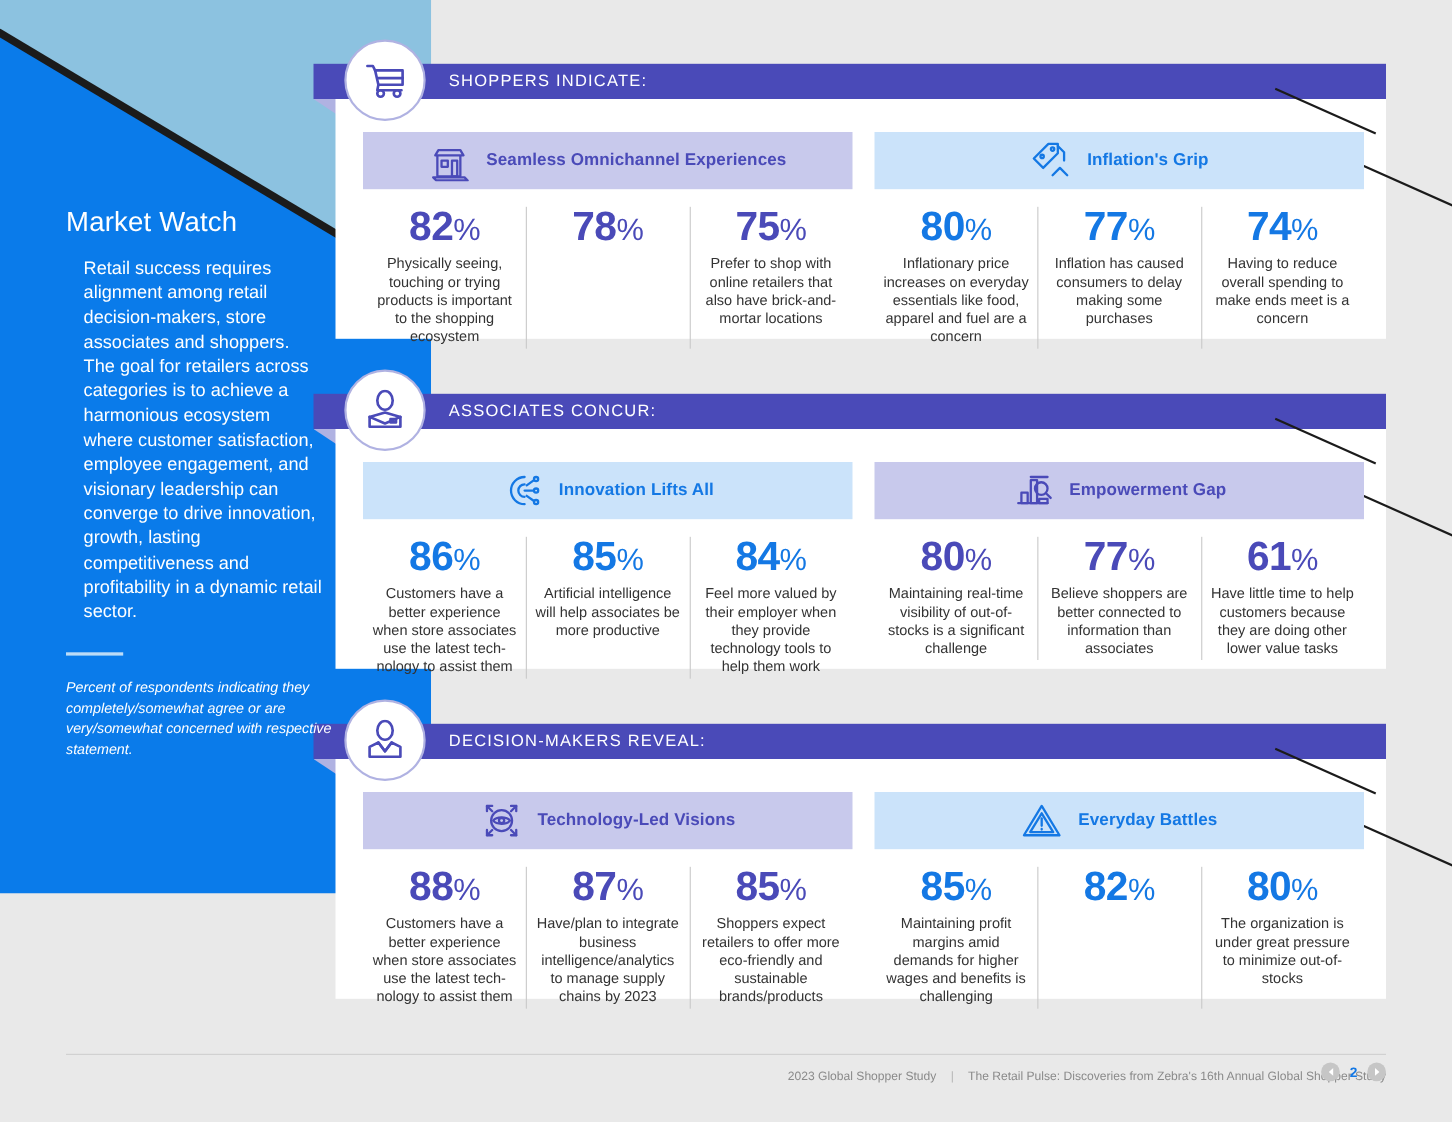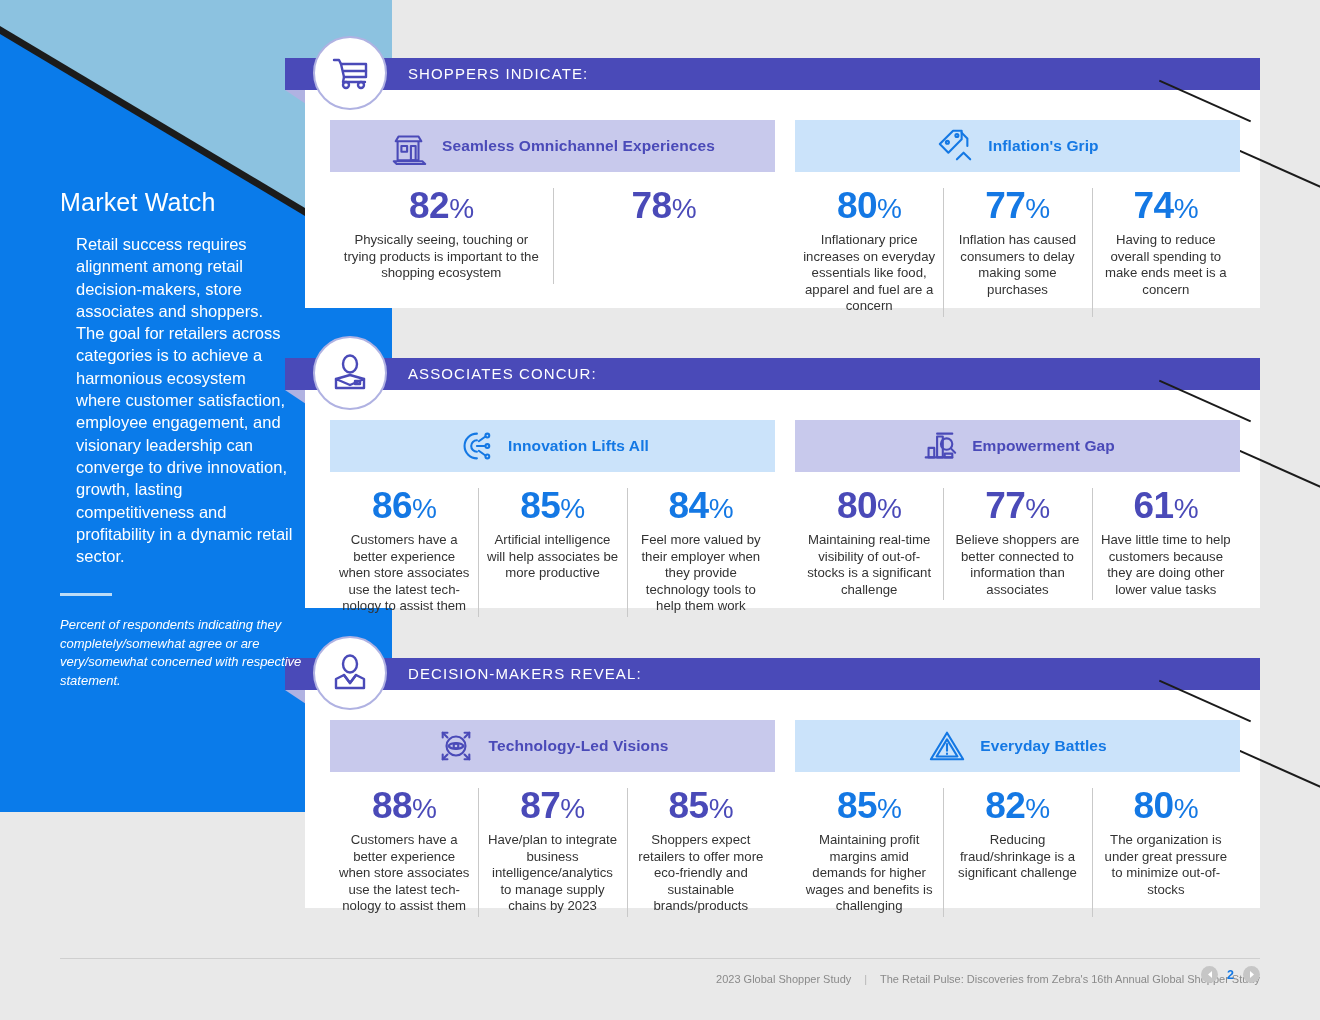--- a/index.html
+++ b/index.html
@@ -127,20 +127,24 @@
           <span class="title">Seamless Omnichannel Experiences</span>
         </div>
         <div class="stats">
           <div class="stat">
             <div class="num"><span>82</span><span class="pct">%</span></div>
             <div class="desc">Physically seeing, touching or trying products is important to the shopping ecosystem</div>
           </div>
           <div class="stat">
             <div class="num"><span>78</span><span class="pct">%</span></div>
           </div>
+          <div class="stat">
+            <div class="num"><span>75</span><span class="pct">%</span></div>
+            <div class="desc">Prefer to shop with online retailers that also have brick-and-mortar locations</div>
+          </div>
         </div>
       </div>
       <div class="card blue">
         <div class="card-head head-blue">
           <span class="ico">
             <svg width="38" height="38" viewBox="0 0 40 40" fill="none" stroke="#1478e4" stroke-width="2.2" stroke-linejoin="round" stroke-linecap="round">
               <path d="M18 4h9v9L13 27 4 18z"></path>
                 <circle cx="22" cy="9" r="1.6"></circle>
               <path d="M27 6l6 6v8"></path>
                 <circle cx="12" cy="16" r="1.6"></circle>
@@ -308,21 +312,20 @@
           </span>
           <span class="title">Everyday Battles</span>
         </div>
         <div class="stats">
           <div class="stat">
             <div class="num"><span>85</span><span class="pct">%</span></div>
             <div class="desc">Maintaining profit margins amid demands for higher wages and benefits is challenging</div>
           </div>
           <div class="stat">
             <div class="num"><span>82</span><span class="pct">%</span></div>
-            <div class="desc">Reducing fraud/shrinkage is a significant challenge</div>
           </div>
           <div class="stat">
             <div class="num"><span>80</span><span class="pct">%</span></div>
             <div class="desc">The organization is under great pressure to minimize out-of-stocks</div>
           </div>
         </div>
       </div>
     </div>
   </div>
 </div>

